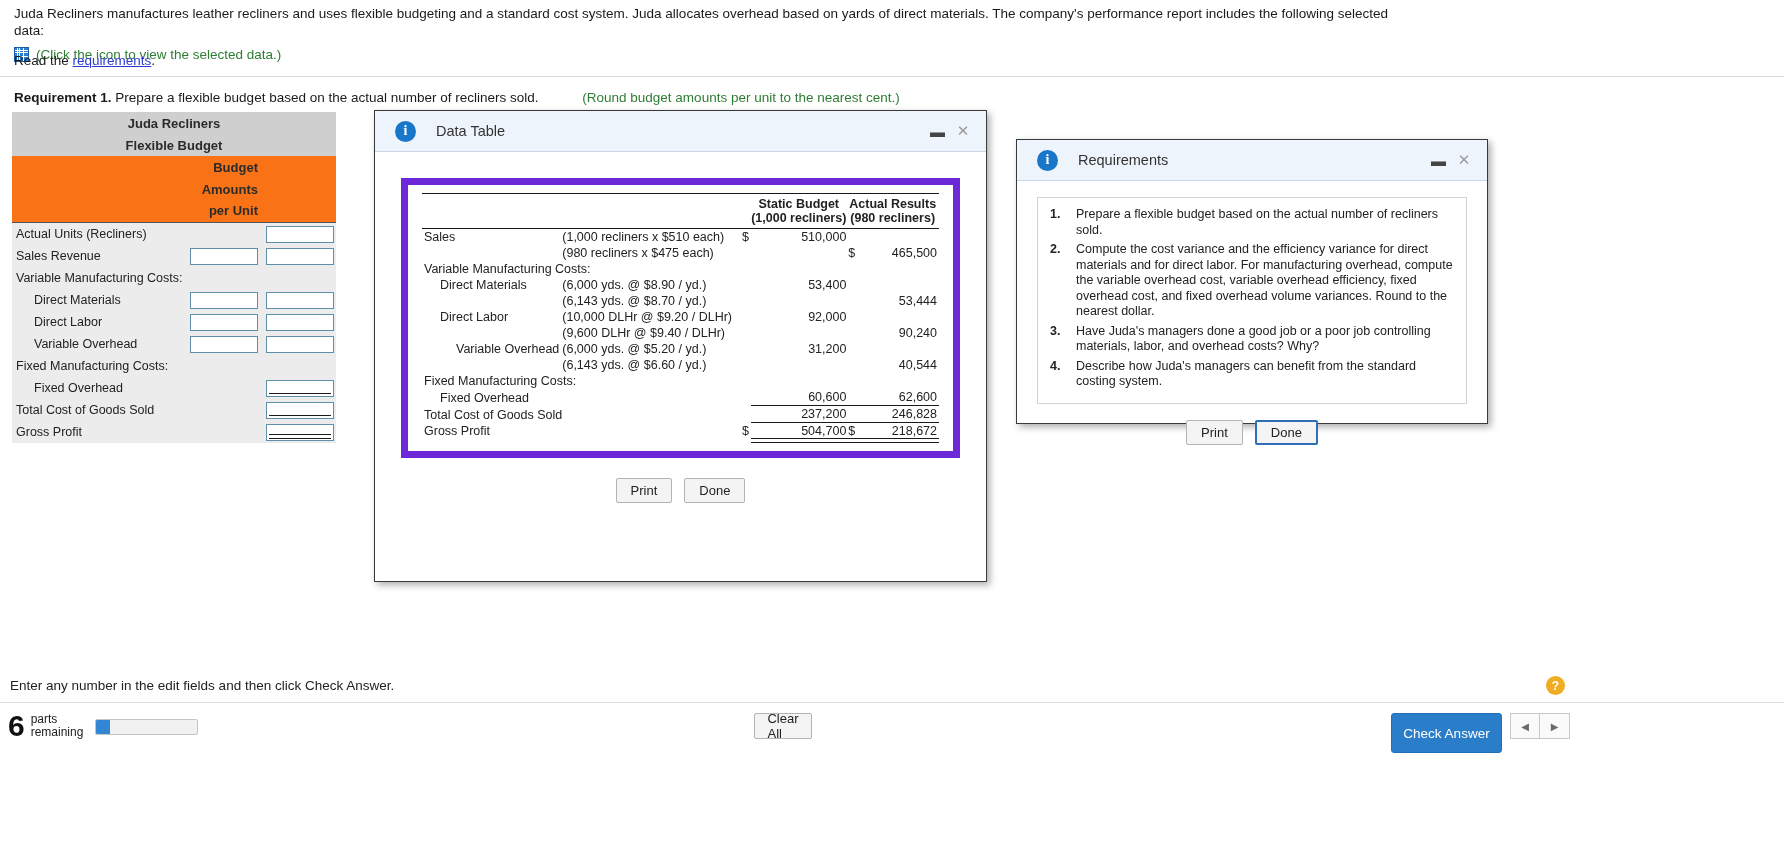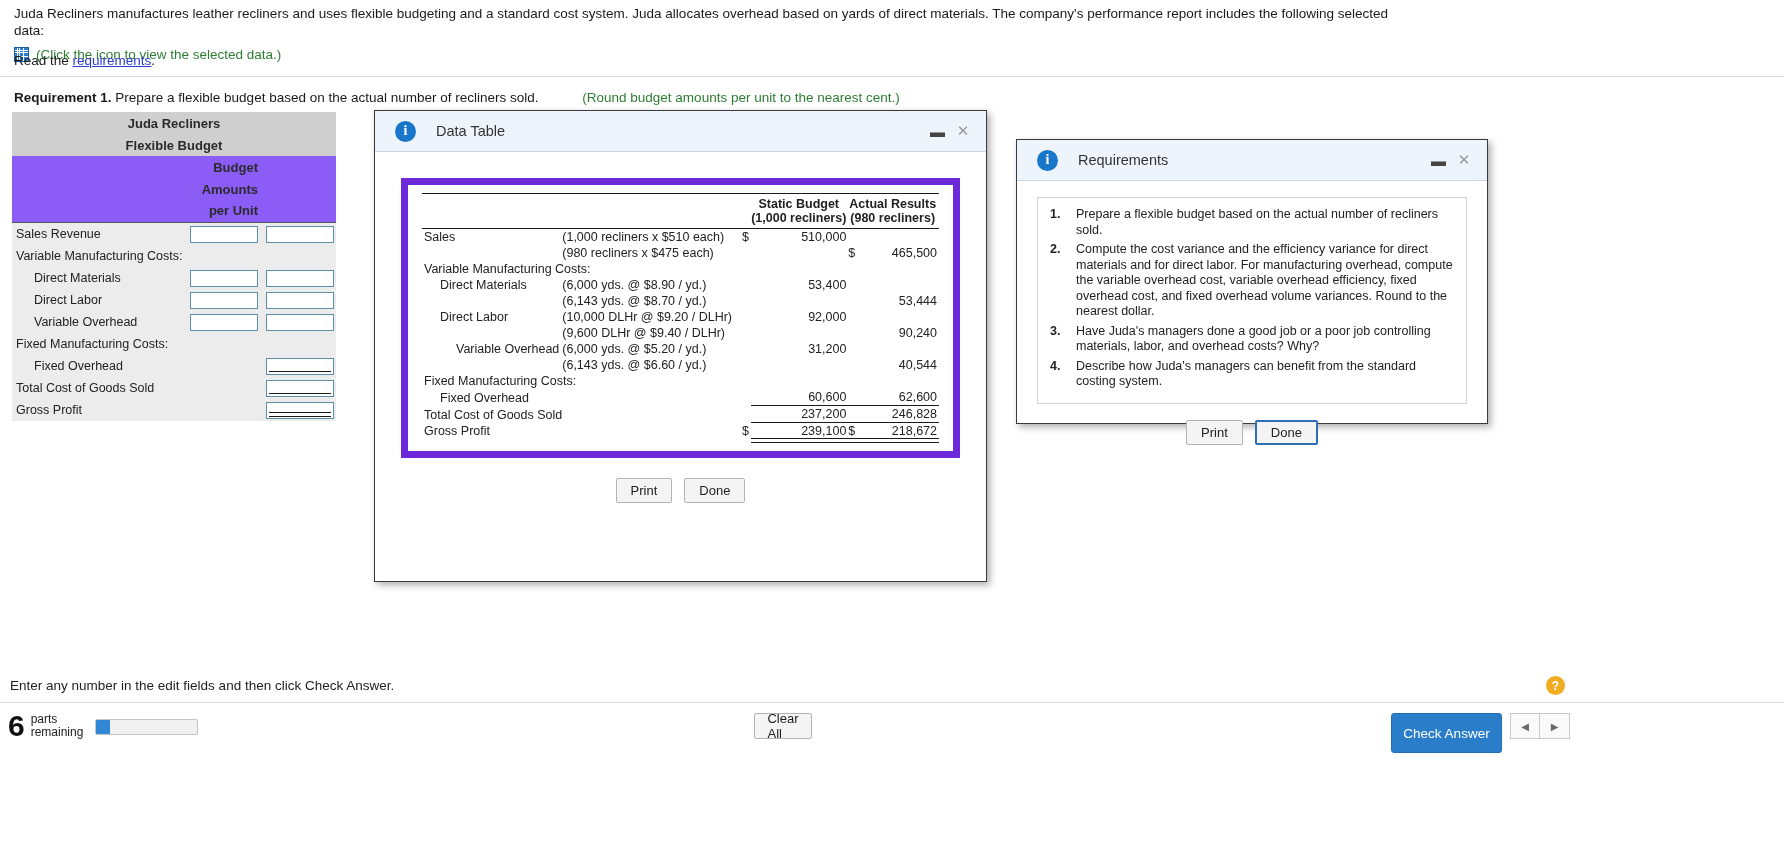--- a/index.html
+++ b/index.html
@@ -57,21 +57,21 @@
     border-collapse: collapse;
     background: #ececec;
     font-size: 12.5px;
   }
   .budget-table td { padding: 0; vertical-align: middle; }
   .bt-title {
     background: #cfcfcf; text-align: center; font-weight: bold;
     color: #2b2b2b; font-size: 13px; height: 22px;
   }
   .bt-sub {
-    background: #8b5cf6; text-align: right; font-weight: bold;
+    background: #f97316; text-align: right; font-weight: bold;
     color: #2b2b2b; font-size: 13px; height: 22px; padding-right: 78px !important;
   }
   .bt-row td { height: 22px; }
   .bt-label { padding-left: 4px !important; color: #222; white-space: nowrap; }
   .bt-label.ind { padding-left: 22px !important; }
   .bt-divider td { border-top: 1px solid #555; height: 1px; padding: 0; }
   .inp {
     width: 68px; height: 17px; background: #ffffff;
     border: 1px solid #5e8fa8; display: inline-block; vertical-align: middle;
     position: relative;
@@ -236,20 +236,25 @@
       <tr>
           <td class="bt-sub" colspan="3">Amounts</td>
         </tr>
       <tr>
           <td class="bt-sub" colspan="3">per Unit</td>
         </tr>
       <tr class="bt-divider">
           <td colspan="3"></td>
         </tr>
       <tr class="bt-row">
+        <td class="bt-label">Actual Units (Recliners)</td>
+        <td class="col-a"></td>
+        <td class="col-b"><span class="inp"></span></td>
+      </tr>
+      <tr class="bt-row">
         <td class="bt-label">Sales Revenue</td>
         <td class="col-a"><span class="inp"></span></td>
         <td class="col-b"><span class="inp"></span></td>
       </tr>
       <tr class="bt-row">
         <td class="bt-label">Variable Manufacturing Costs:</td>
         <td class="col-a"></td>
         <td class="col-b"></td>
       </tr>
       <tr class="bt-row">
@@ -402,21 +407,21 @@
               <td class="c-item">Total Cost of Goods Sold</td>
               <td class="c-desc"></td>
               <td class="c-d1"></td>
               <td class="c-v1 ul1">237,200</td>
               <td class="c-v2 ul1">246,828</td>
             </tr>
             <tr>
               <td class="c-item">Gross Profit</td>
               <td class="c-desc"></td>
               <td class="c-d1">$</td>
-              <td class="c-v1 dbl">239,100</td>
+              <td class="c-v1 dbl">504,700</td>
               <td class="c-v2 dbl">
                 <span style="float:left">$</span><span>218,672</span>
               </td>
             </tr>
             <tr style="height:6px">
                 <td colspan="5"></td>
               </tr>
           </tbody>
         </table>
       </div>

